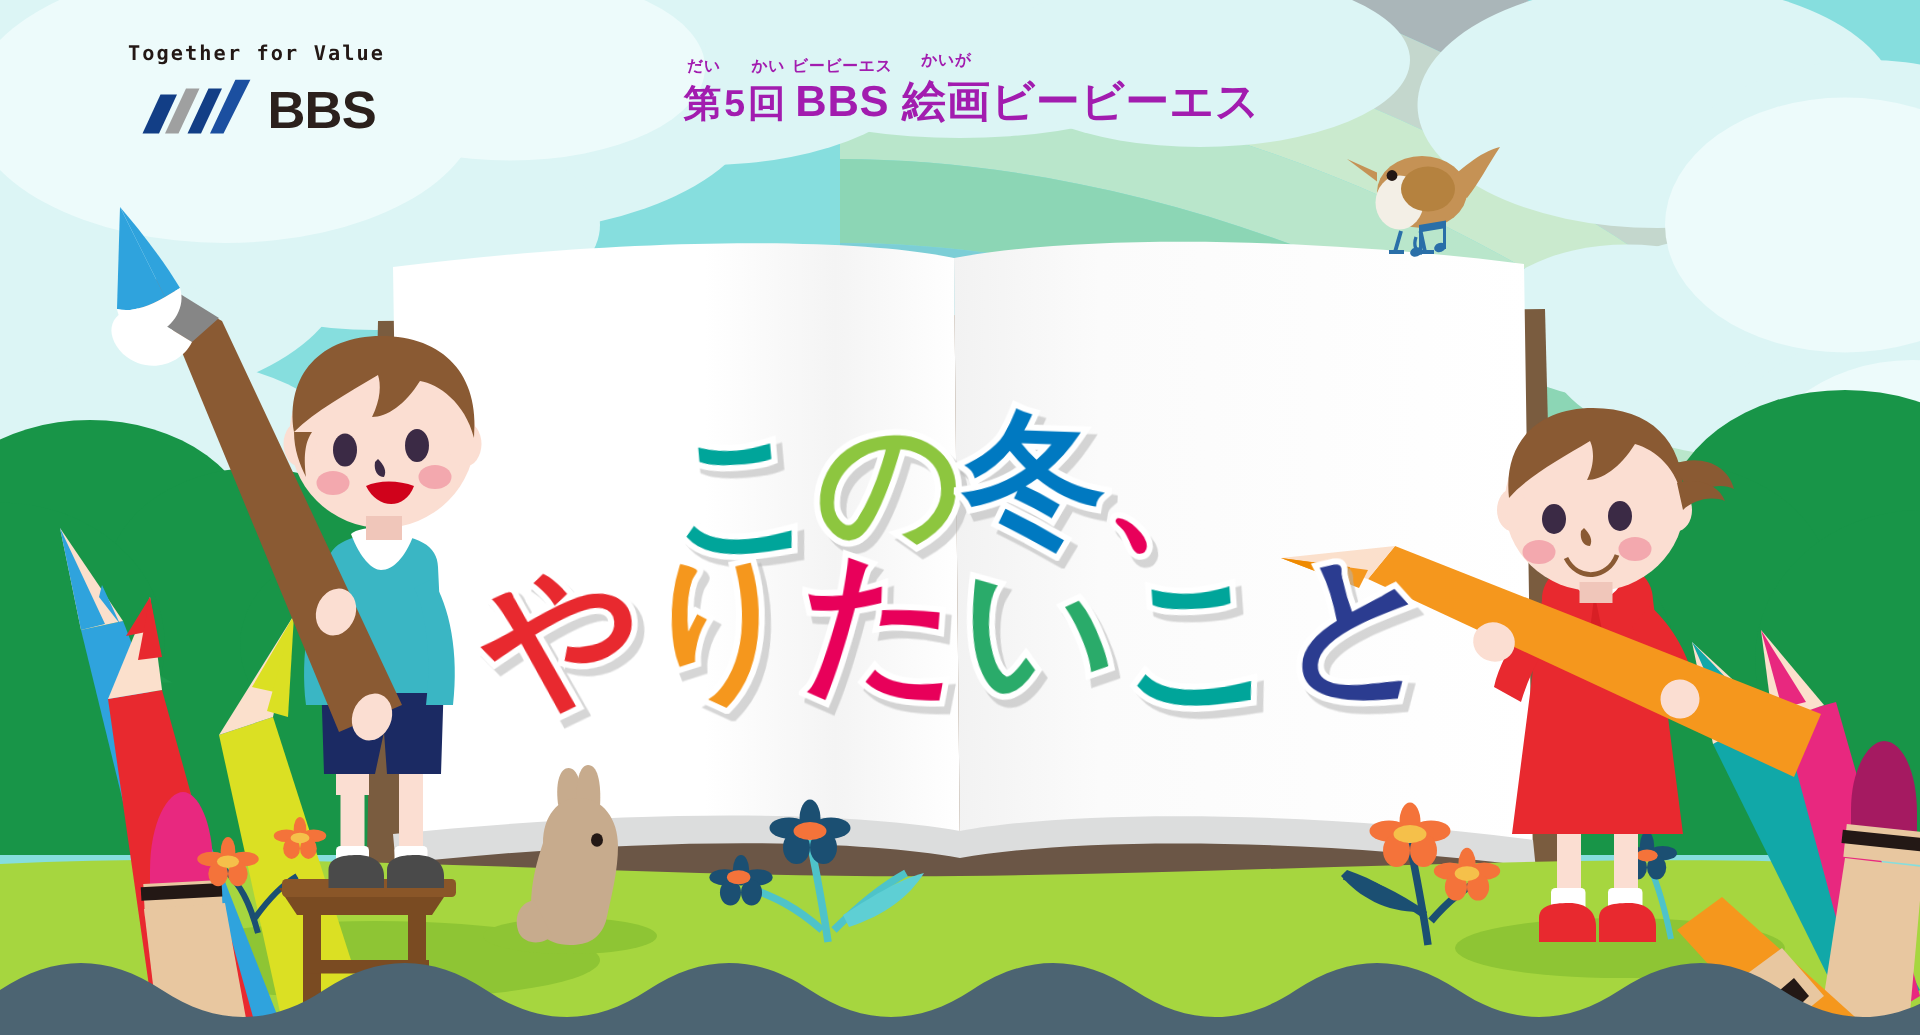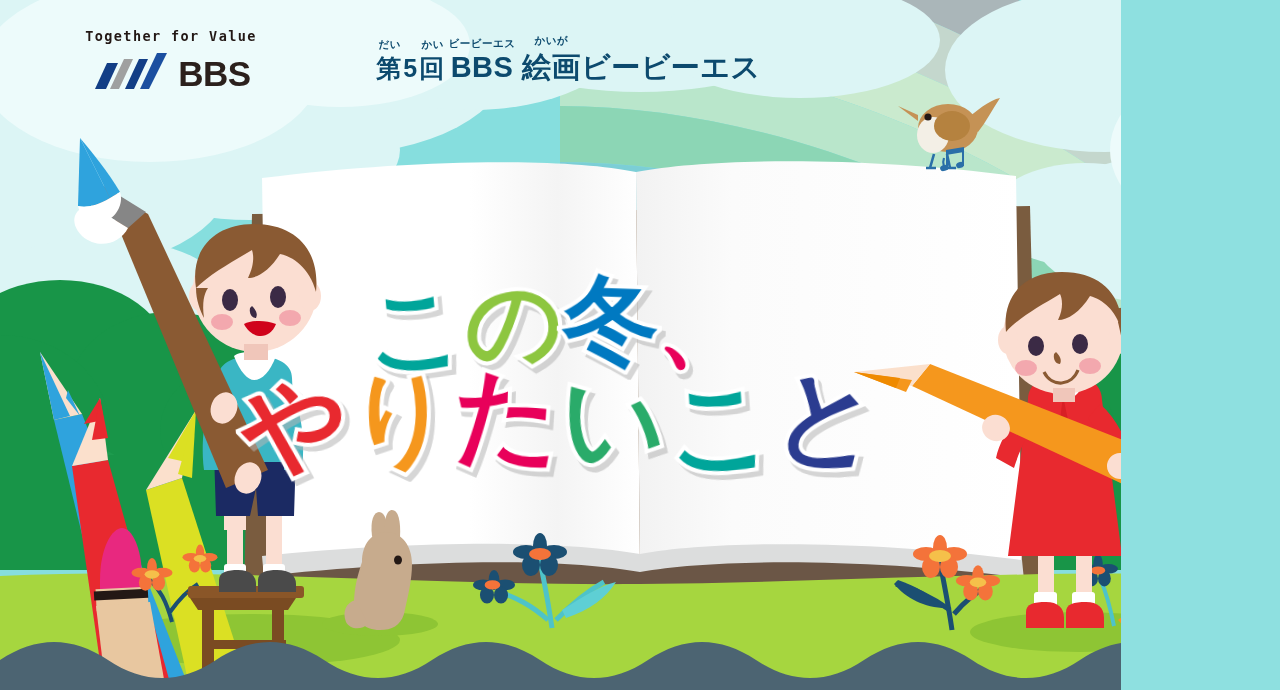--- a/index.html
+++ b/index.html
@@ -5,21 +5,21 @@
 <style>
   * { box-sizing: border-box; margin: 0; padding: 0; }
   html, body {
     width: 1280px; height: 690px;
     overflow: hidden;
     font-family: "Liberation Sans", "DejaVu Sans", sans-serif;
     background: #8ee0e0;
   }
   #stage {
     position: relative;
-    width: 1121px; height: 690px;
+    width: 1280px; height: 690px;
     overflow: hidden;
     background: #86dede;
   }
   .layer { position: absolute; inset: 0; }
   svg.layer { width: 1280px; height: 690px; display: block; }
 
   
   #logo-block {
     position: absolute; left: 56px; top: 28px;
     width: 230px;
@@ -44,21 +44,21 @@
     font-size: 35px; font-weight: bold; letter-spacing: -0.5px;
     color: #2b201c; line-height: 1;
     font-family: "Liberation Sans", sans-serif;
   }
 
   
   #contest-head {
     position: absolute; left: 16px; right: 0; top: 26px;
     z-index: 40;
     text-align: center;
-    color: #0c4a6e;
+    color: #a21caf;
     pointer-events: none;
   }
   .ruby-line { display: inline-block; position: relative; white-space: nowrap; }
   .rb { position: relative; display: inline-block; }
   .rb > .rt {
     position: absolute; left: 50%; transform: translateX(-50%);
     top: -13px;
     font-size: 10.5px; font-weight: bold; line-height: 1;
     letter-spacing: 0.5px;
     white-space: nowrap;

